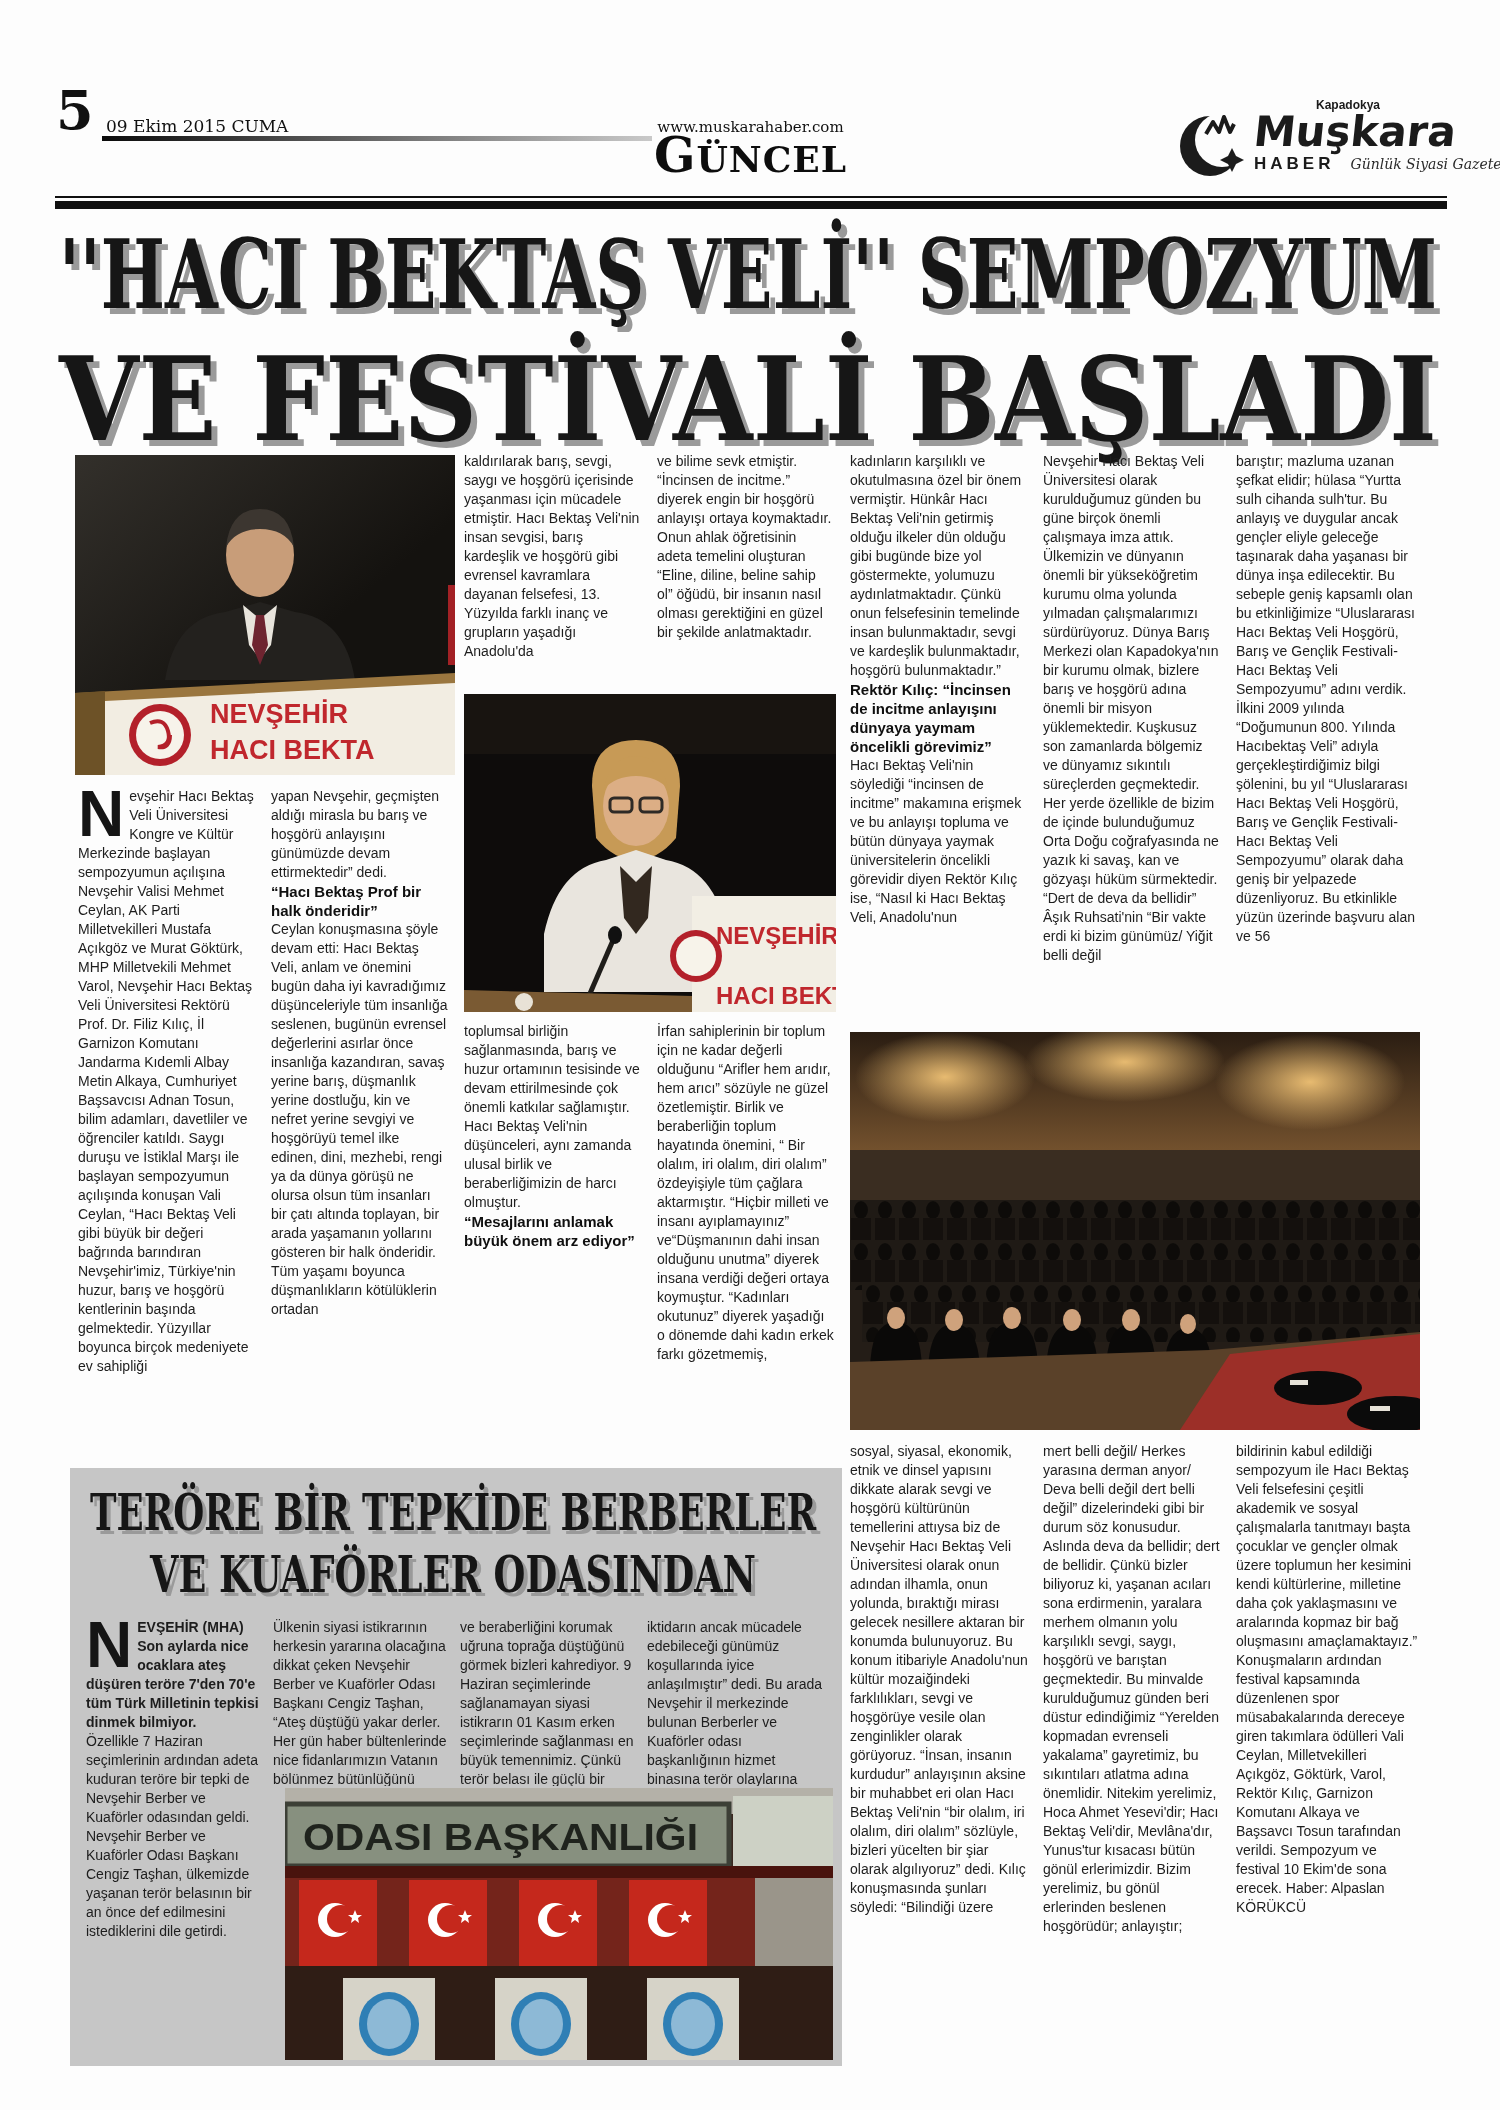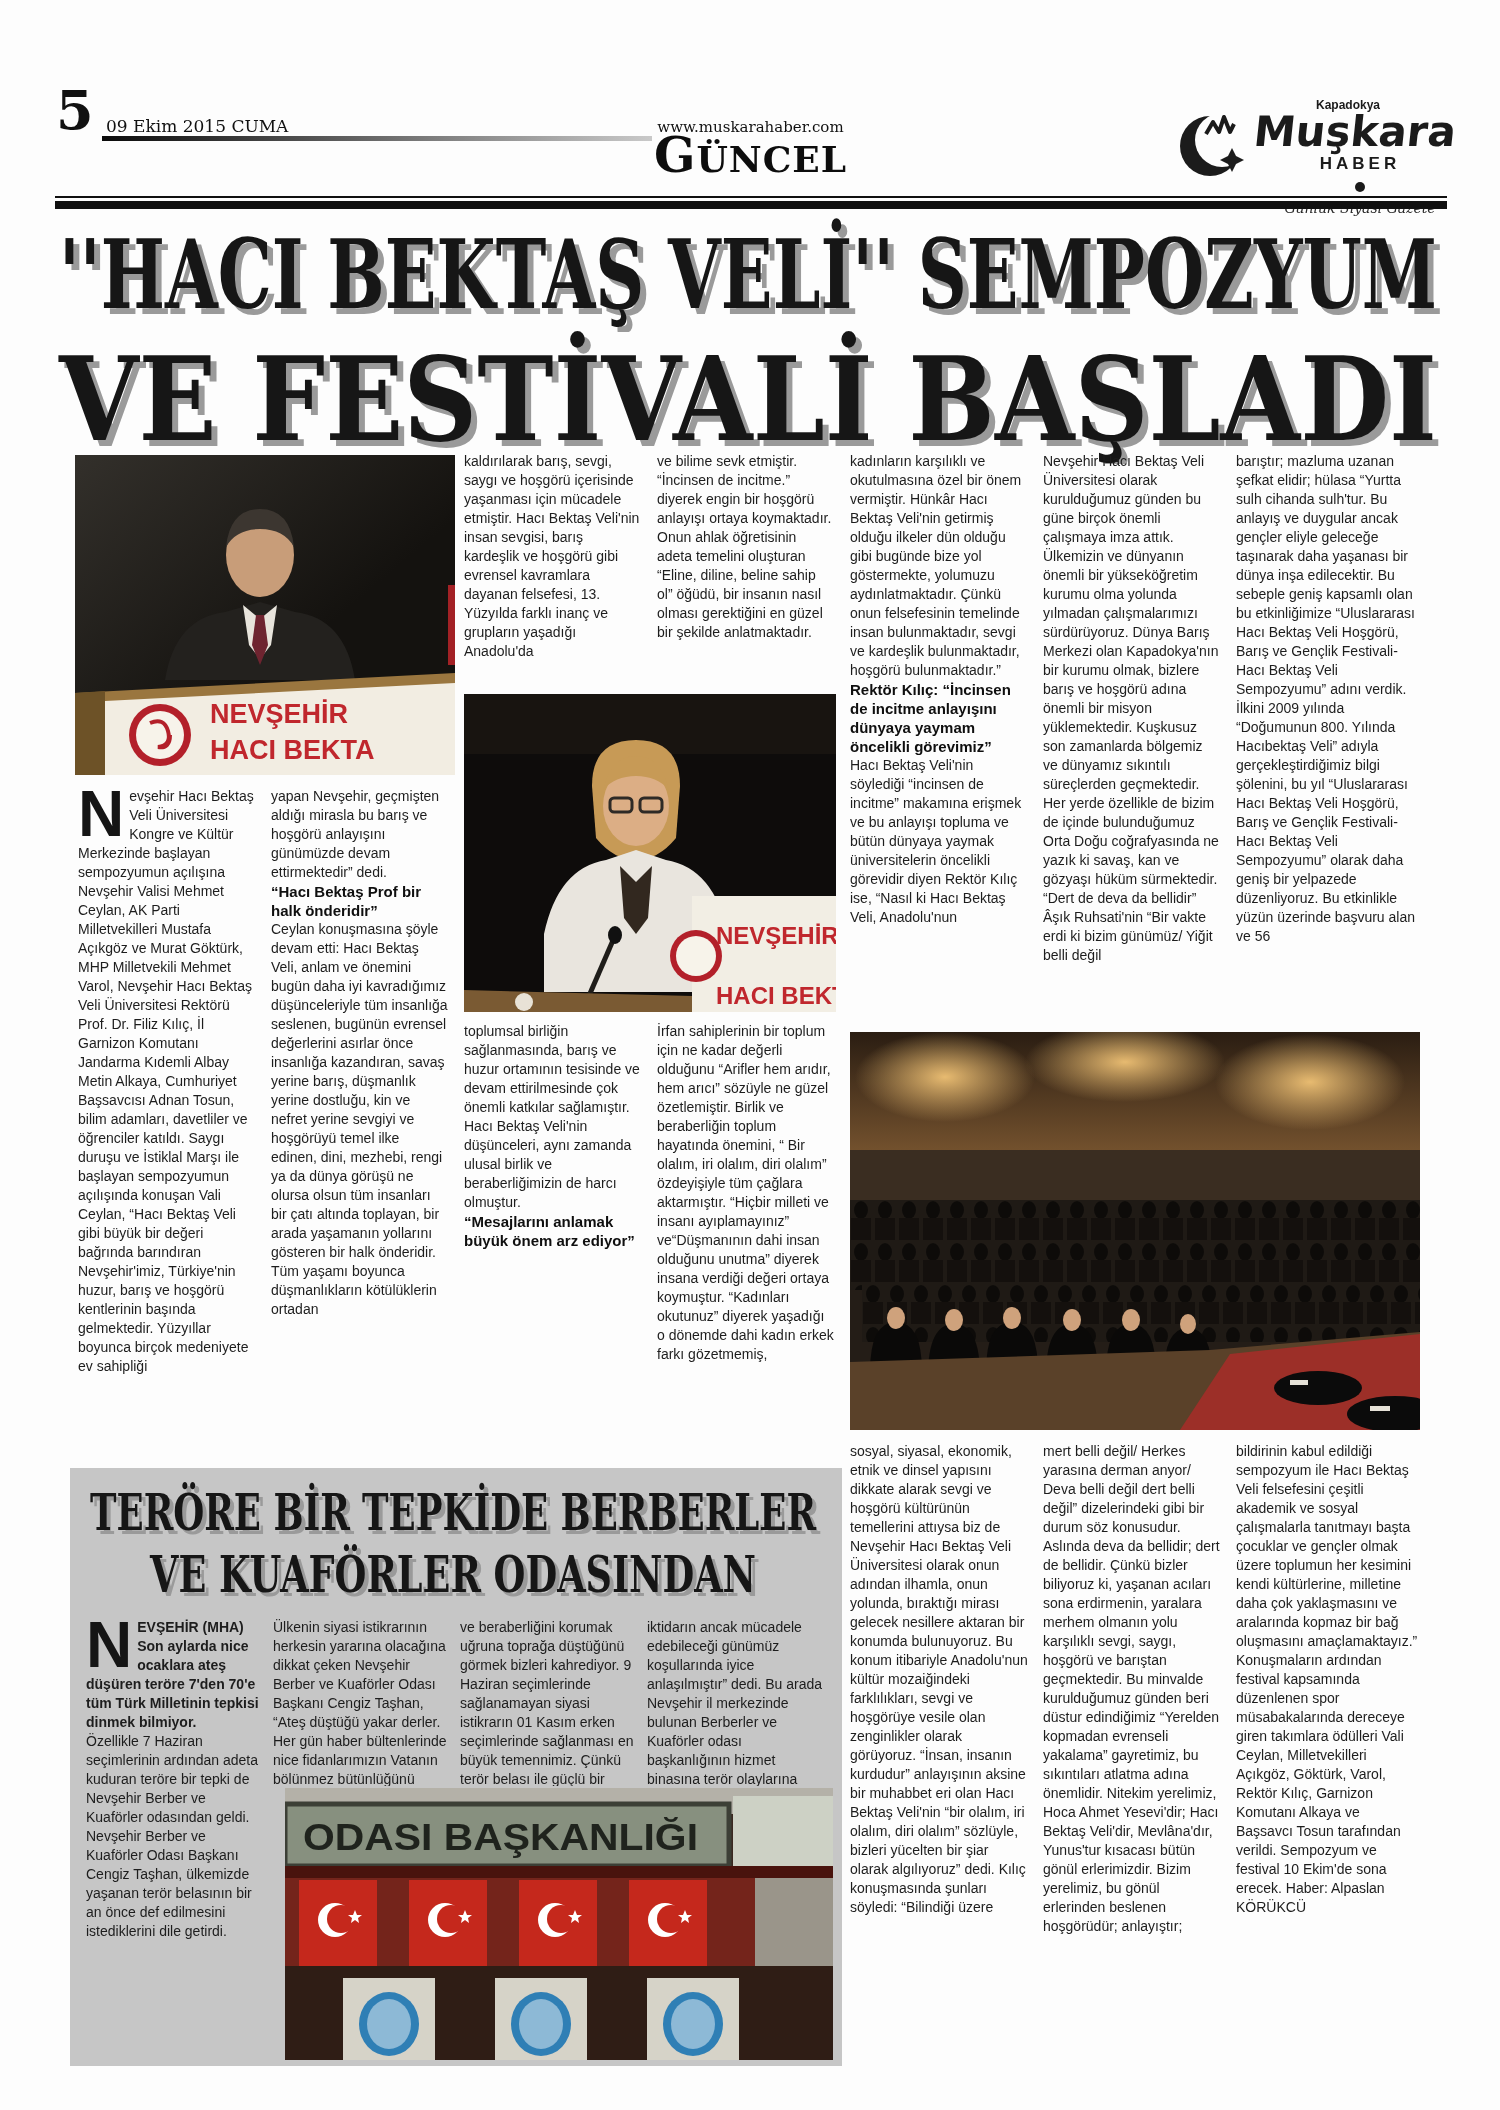--- a/index.html
+++ b/index.html
@@ -12,21 +12,21 @@
   .head-rule{left:102px;top:136px;width:550px;height:5px;background:linear-gradient(to right,#0a0a0a,#c9c9c9);}
   .section-block{left:628px;top:118px;width:245px;text-align:center;}
   .site-url{font-family:"DejaVu Serif",serif;font-size:15px;color:#111;margin:0;}
   .section-name{font-family:"DejaVu Serif",serif;font-weight:bold;font-size:36px;line-height:38px;color:#0d0d0d;margin:0;letter-spacing:1px;}
   .section-name::first-letter{font-size:1.35em;}
   .logo-wrap{left:1176px;top:98px;width:290px;height:96px;}
   .logo-icon{position:absolute;left:0;top:2px;}
   .logo-texts{position:absolute;left:78px;top:0;width:212px;}
   .logo-region{font-size:12px;font-weight:bold;color:#1b1b1b;margin:0 0 0 62px;}
   .logo-name{font-family:"DejaVu Sans",sans-serif;font-weight:bold;font-size:42px;line-height:40px;color:#1b1b1b;margin:0;transform:skewX(-6deg);}
-  .logo-row{display:flex;align-items:center;gap:8px;margin-top:2px;flex-direction:column;}
+  .logo-row{display:flex;align-items:center;gap:8px;margin-top:2px;}
   .logo-sub{font-size:17px;font-weight:bold;letter-spacing:4px;color:#1b1b1b;}
   .logo-dot{width:10px;height:10px;border-radius:50%;background:#1b1b1b;}
   .logo-tagline{font-family:"DejaVu Serif",serif;font-style:italic;font-size:14px;color:#2a2a2a;white-space:nowrap;}
   .bar-thin{left:55px;top:196px;width:1392px;height:2px;background:#101010;}
   .bar-thick{left:55px;top:201px;width:1392px;height:8px;background:#101010;}
   
   .hl-svg{display:block;}
   .hl-shadow{fill:#9a9a9a;}
   .hl-main{fill:#161616;}
   

